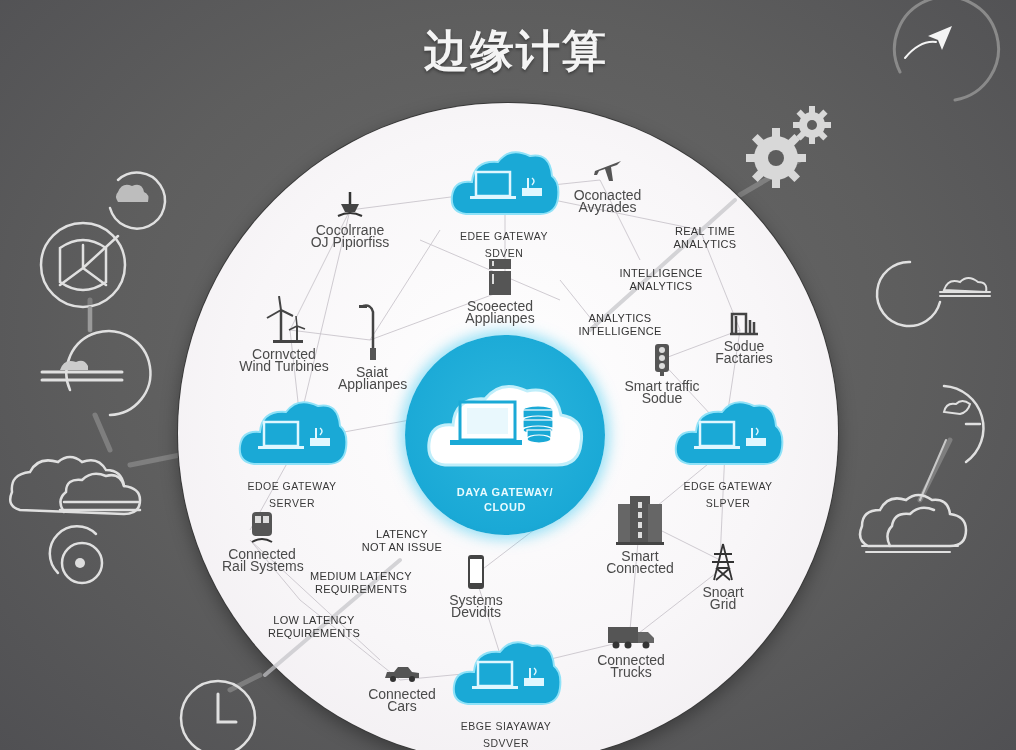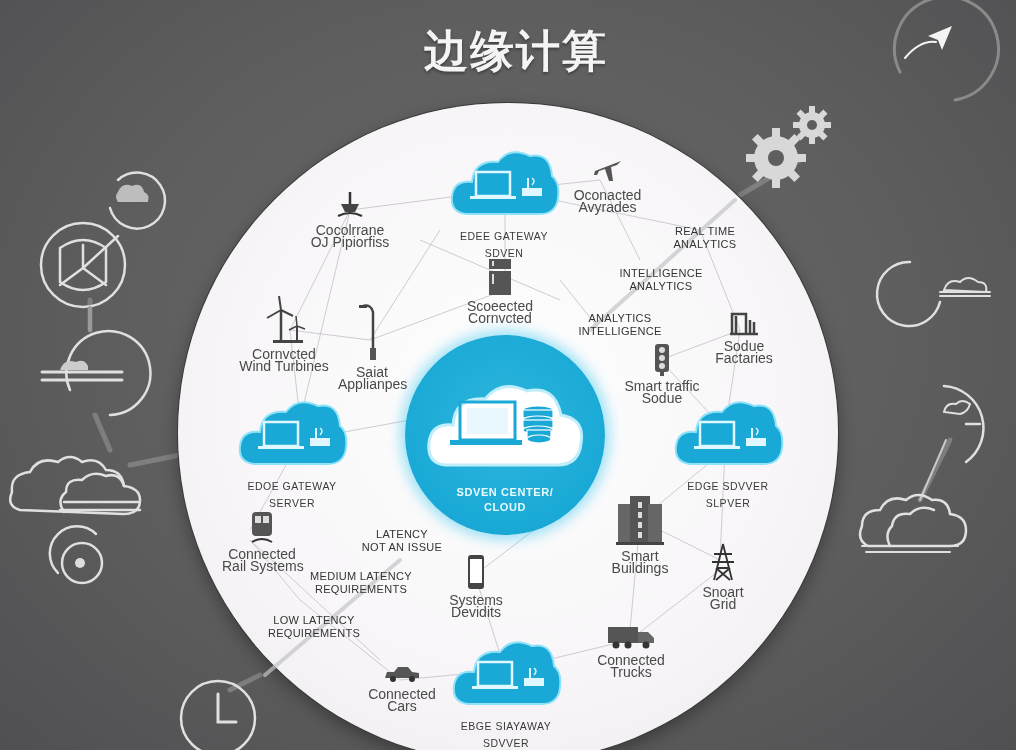--- a/index.html
+++ b/index.html
@@ -98,21 +98,21 @@
     <g fill="#1aa9d6" stroke="#ffffff" stroke-width="1.2">
       <ellipse cx="133" cy="75" rx="15" ry="4"></ellipse>
       <rect x="118" y="75" width="30" height="8"></rect>
       <ellipse cx="133" cy="85" rx="15" ry="4"></ellipse>
       <rect x="118" y="85" width="30" height="8"></rect>
       <ellipse cx="133" cy="95" rx="15" ry="4"></ellipse>
       <rect x="122" y="95" width="24" height="8"></rect>
       <ellipse cx="134" cy="104" rx="12" ry="4"></ellipse>
     </g>
   </svg>
-  <div class="node center-label" style="left:0;width:200px;top:150px">SDVEN CENTER/
+  <div class="node center-label" style="left:0;width:200px;top:150px">DAYA GATEWAY/
 CLOUD</div>
 </div>
 
 <div class="node" style="left:448px;top:142px;width:112px">
   <svg width="112" height="82">
     <path d="M18 72 Q2 70 4 54 Q6 38 24 40 Q26 18 50 20 Q62 4 82 14 Q102 10 104 34 Q112 40 110 56 Q108 72 92 72 Z" fill="#1aa9d6" stroke="#8fe2f8" stroke-width="2"></path>
     <rect x="28" y="30" width="34" height="24" fill="none" stroke="#dff7ff" stroke-width="2.5"></rect>
     <rect x="22" y="54" width="46" height="3" fill="#dff7ff"></rect>
     <rect x="74" y="46" width="20" height="8" fill="#dff7ff"></rect>
     <line x1="80" y1="46" x2="80" y2="36" stroke="#dff7ff" stroke-width="2"></line>
@@ -137,21 +137,21 @@
 
 <div class="node" style="left:672px;top:392px;width:112px">
   <svg width="112" height="82">
     <path d="M18 72 Q2 70 4 54 Q6 38 24 40 Q26 18 50 20 Q62 4 82 14 Q102 10 104 34 Q112 40 110 56 Q108 72 92 72 Z" fill="#1aa9d6" stroke="#8fe2f8" stroke-width="2"></path>
     <rect x="28" y="30" width="34" height="24" fill="none" stroke="#dff7ff" stroke-width="2.5"></rect>
     <rect x="22" y="54" width="46" height="3" fill="#dff7ff"></rect>
     <rect x="74" y="46" width="20" height="8" fill="#dff7ff"></rect>
     <line x1="80" y1="46" x2="80" y2="36" stroke="#dff7ff" stroke-width="2"></line>
     <path d="M84 36 q4 3 0 7" stroke="#dff7ff" stroke-width="1.5" fill="none"></path>
   </svg>
-  <div class="gw-label">EDGE SDVVER
+  <div class="gw-label">EDGE GATEWAY
 SLPVER</div>
 </div>
 
 <div class="node" style="left:450px;top:632px;width:112px">
   <svg width="112" height="82">
     <path d="M18 72 Q2 70 4 54 Q6 38 24 40 Q26 18 50 20 Q62 4 82 14 Q102 10 104 34 Q112 40 110 56 Q108 72 92 72 Z" fill="#1aa9d6" stroke="#8fe2f8" stroke-width="2"></path>
     <rect x="28" y="30" width="34" height="24" fill="none" stroke="#dff7ff" stroke-width="2.5"></rect>
     <rect x="22" y="54" width="46" height="3" fill="#dff7ff"></rect>
     <rect x="74" y="46" width="20" height="8" fill="#dff7ff"></rect>
     <line x1="80" y1="46" x2="80" y2="36" stroke="#dff7ff" stroke-width="2"></line>
@@ -180,21 +180,21 @@
 </div>
 
 <div class="node" style="left:460px;top:258px;width:80px">
   <svg width="26" height="38">
     <rect x="2" y="1" width="22" height="10" fill="#555"></rect>
     <rect x="2" y="13" width="22" height="24" fill="#555"></rect>
     <rect x="5" y="3" width="2" height="5" fill="#ddd"></rect>
     <rect x="5" y="16" width="2" height="10" fill="#ddd"></rect>
   </svg>
   <div class="lbl">Scoeected
-Cornvcted</div>
+Applianpes</div>
 </div>
 
 <div class="node" style="left:238px;top:296px;width:92px">
   <svg width="50" height="48">
     <line x1="22" y1="14" x2="22" y2="46" stroke="#444" stroke-width="2.5"></line>
     <path d="M22 14 L20 0 M22 14 L8 22 M22 14 L34 20" stroke="#444" stroke-width="2"></path>
     <line x1="38" y1="30" x2="38" y2="46" stroke="#444" stroke-width="2"></line>
     <path d="M38 30 L37 20 M38 30 L30 34 M38 30 L46 33" stroke="#444" stroke-width="1.5"></path>
     <rect x="14" y="44" width="30" height="3" fill="#444"></rect>
   </svg>
@@ -260,21 +260,21 @@
     <rect x="34" y="10" width="14" height="40" fill="#666"></rect>
     <g fill="#ddd">
         <rect x="24" y="8" width="4" height="6"></rect>
         <rect x="24" y="18" width="4" height="6"></rect>
         <rect x="24" y="28" width="4" height="6"></rect>
         <rect x="24" y="38" width="4" height="6"></rect>
       </g>
     <rect x="2" y="48" width="48" height="3" fill="#444"></rect>
   </svg>
   <div class="lbl">Smart
-Buildings</div>
+Connected</div>
 </div>
 
 <div class="node" style="left:696px;top:542px;width:54px">
   <svg width="30" height="40">
     <path d="M15 2 L6 38 M15 2 L24 38 M6 12 L24 12 M4 20 L26 20 M9 26 L21 26 M8 26 L22 38 M22 26 L8 38" stroke="#333" stroke-width="1.8" fill="none"></path>
   </svg>
   <div class="lbl">Snoart
 Grid</div>
 </div>
 

